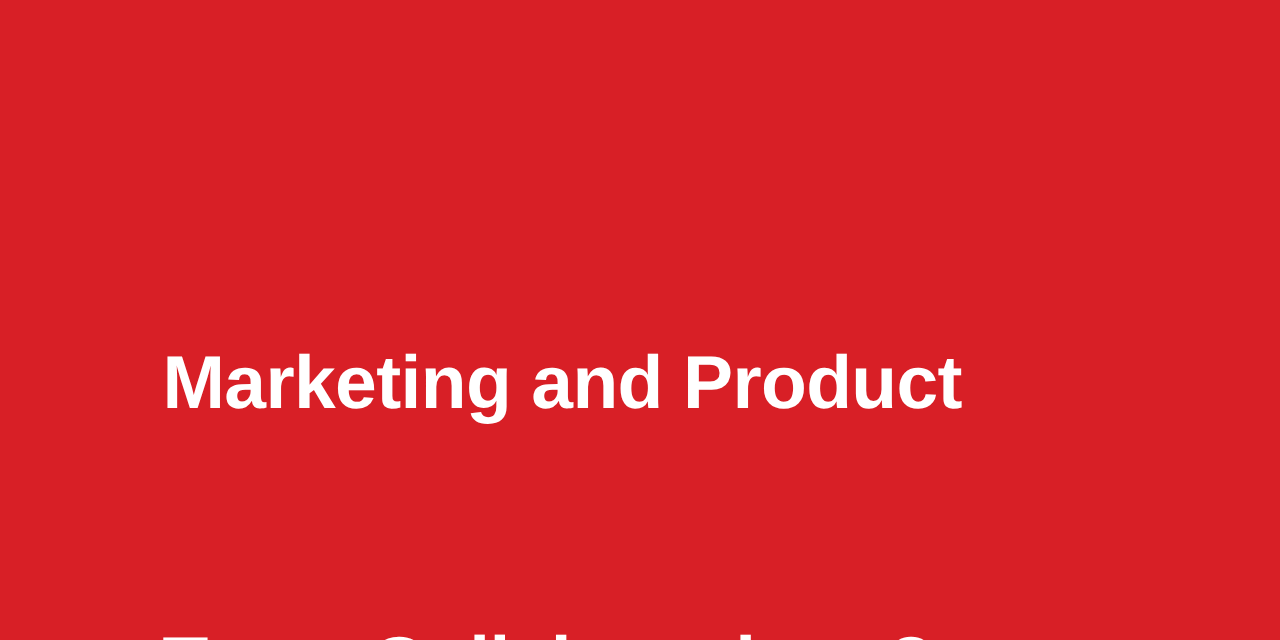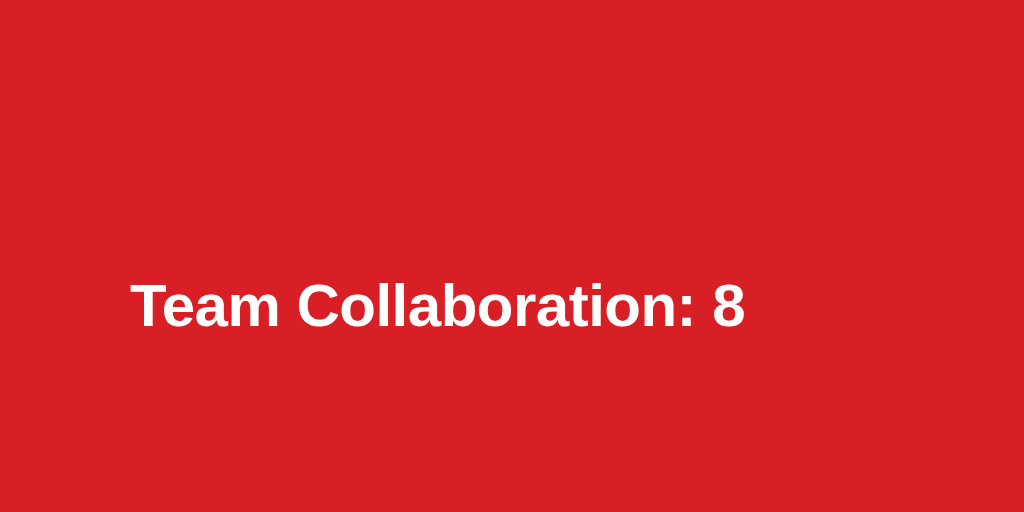--- a/index.html
+++ b/index.html
@@ -49,17 +49,18 @@
     display: block;
     color: #FFFFFF;
   }
 </style>
 </head>
 <body>
 
 <div class="title-card" style="background: rgb(216, 31, 38);">
   <div class="title-block">
     <h1 class="headline">
+      <span class="headline-line" style="color: rgb(255, 255, 255);">Marketing and Product</span>
       <span class="headline-line" style="color: rgb(255, 255, 255);">Team Collaboration: 8</span>
       
     </h1>
   </div>
 </div>
 
 </body></html>

